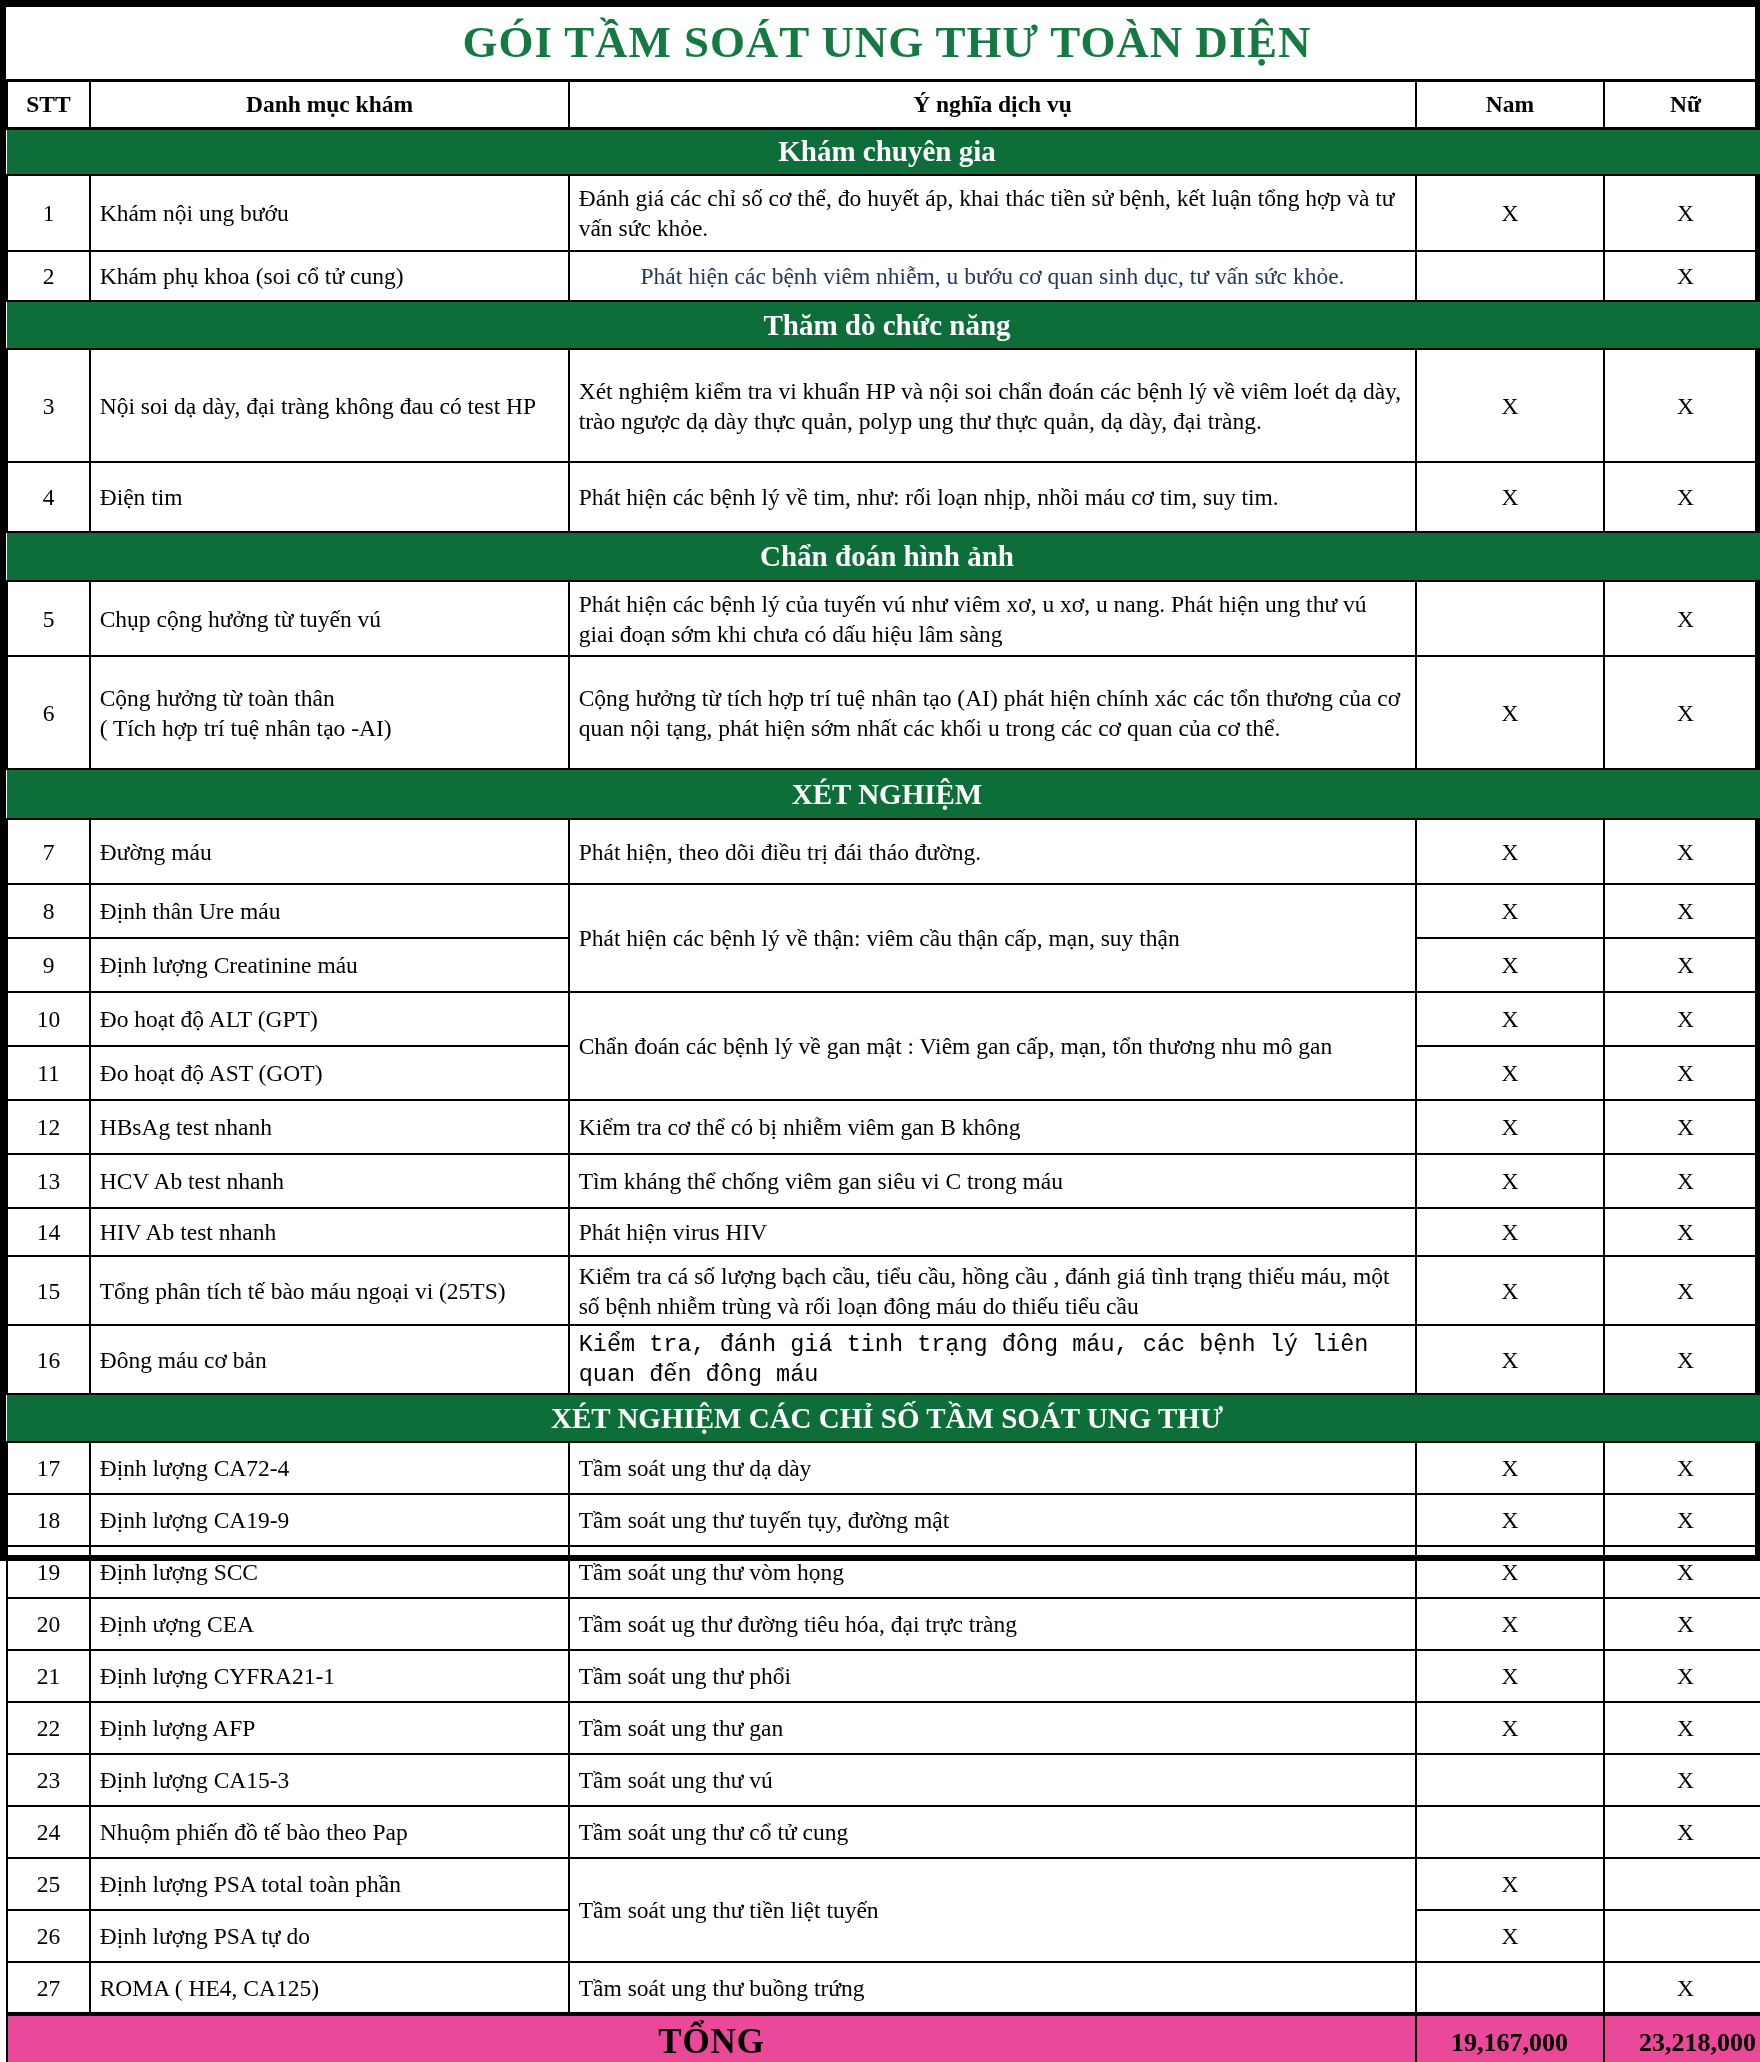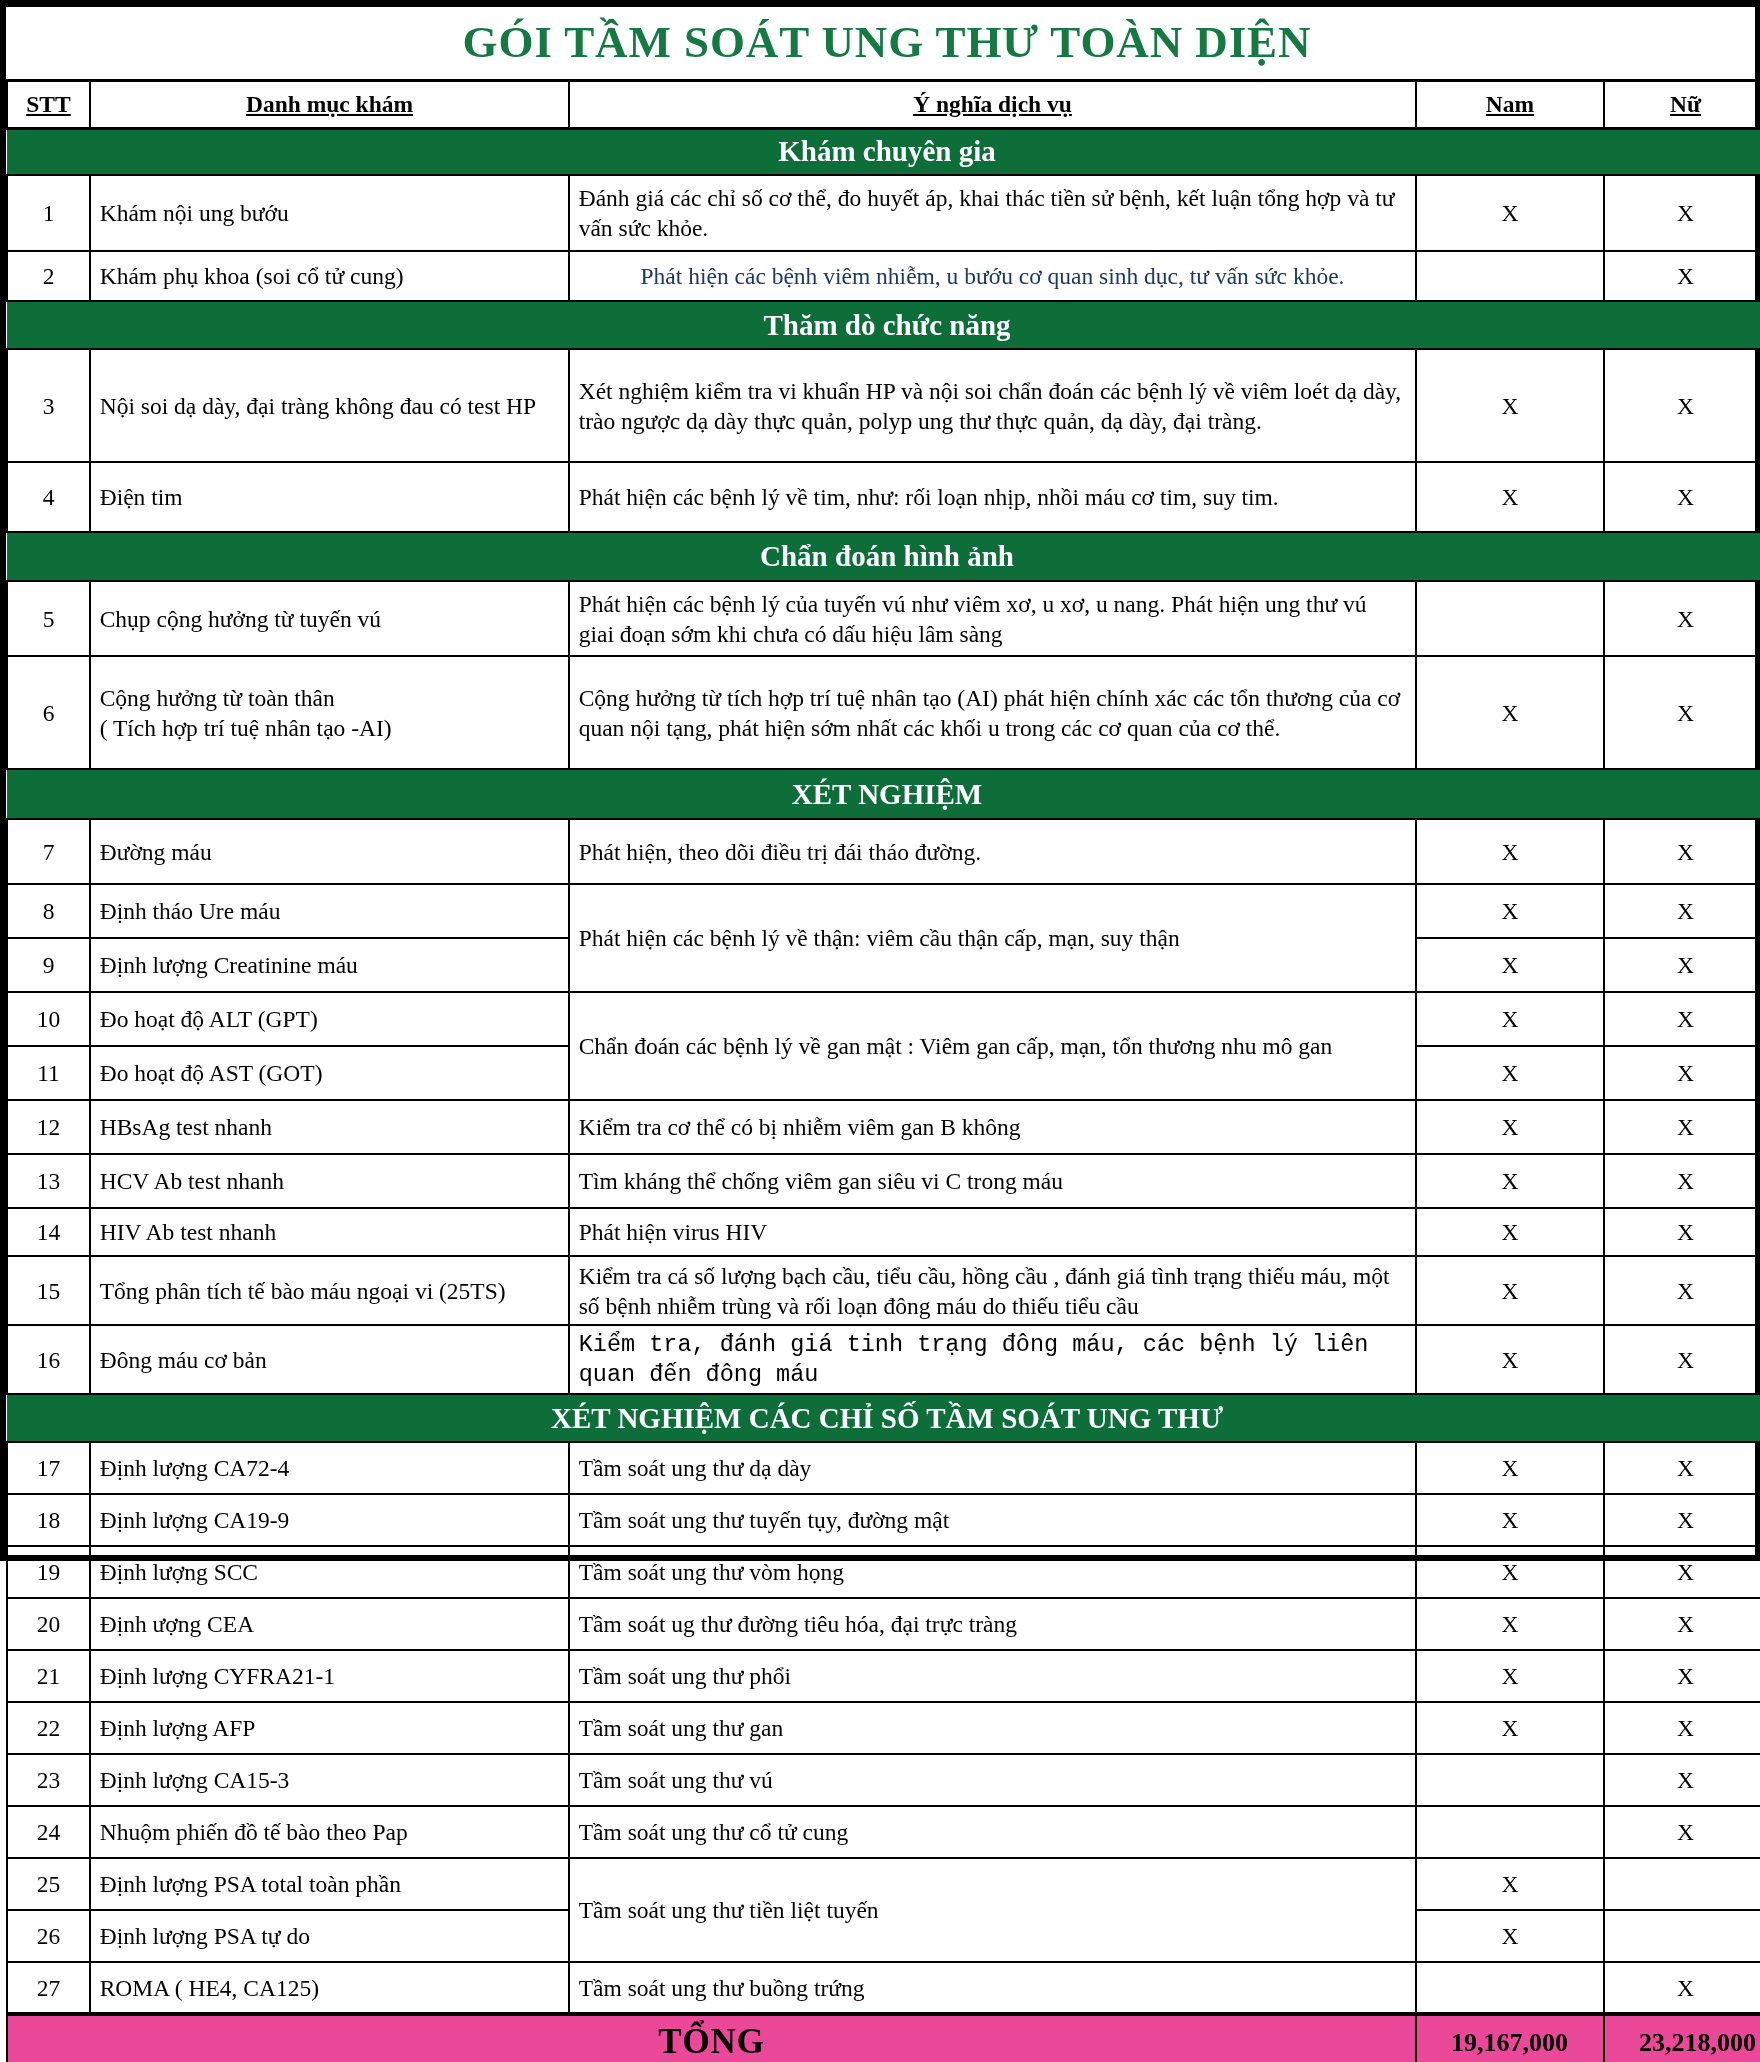--- a/index.html
+++ b/index.html
@@ -42,21 +42,20 @@
     font-size:45px;
     letter-spacing:0.9px;
     color:#157A42;
     padding:7px 0;
   }
   tr.head-row td{
     font-weight:bold;
     text-align:center;
     font-size:23.5px;
     border-bottom:3.5px solid #000;
-    text-decoration:underline;
   }
   tr.section-row td{
     background:#0E6E3A;
     color:#ffffff;
     font-weight:bold;
     font-size:29px;
     text-align:center;
     border-left:none;border-right:none;
     padding:3.5px 0;
   }
@@ -162,21 +161,21 @@
         </tr>
         <tr style="height: 65px;">
           <td class="cell-stt">7</td>
           <td class="cell-name">Đường máu</td>
           <td class="cell-desc">Phát hiện, theo dõi điều trị đái tháo đường.</td>
           <td class="cell-x">X</td>
           <td class="cell-x">X</td>
         </tr>
         <tr style="height: 54px;">
           <td class="cell-stt">8</td>
-          <td class="cell-name">Định tháo Ure máu</td>
+          <td class="cell-name">Định thân Ure máu</td>
           <td class="cell-desc" rowspan="2">Phát hiện các bệnh lý về thận: viêm cầu thận cấp, mạn, suy thận</td>
           <td class="cell-x">X</td>
           <td class="cell-x">X</td>
         </tr>
         <tr style="height: 54px;">
           <td class="cell-stt">9</td>
           <td class="cell-name">Định lượng Creatinine máu</td>
           <td class="cell-x">X</td>
           <td class="cell-x">X</td>
         </tr>

